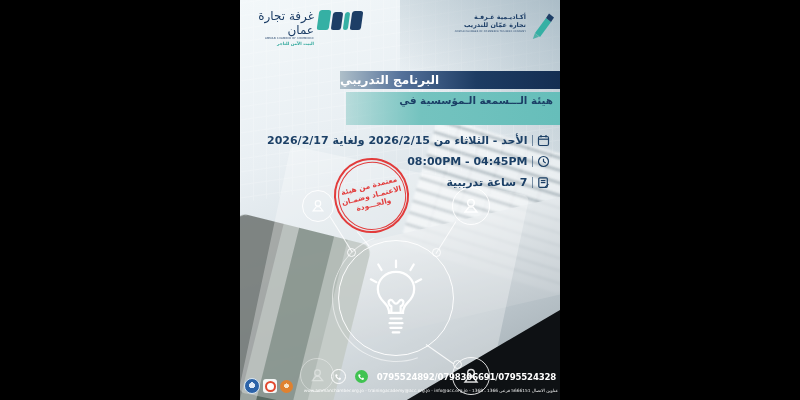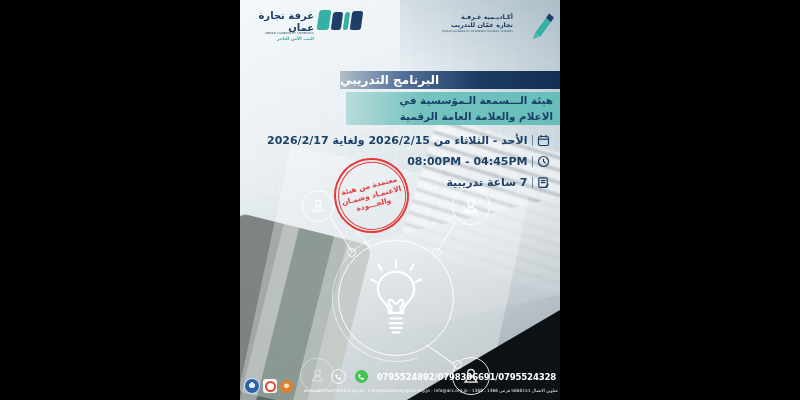--- a/index.html
+++ b/index.html
@@ -26,31 +26,31 @@
     opacity:.92;border-radius:10px;filter:blur(.4px);
     background:linear-gradient(90deg,#767c7a 0 34%,#98a19c 34% 46%,#52645a 46% 72%,#8e9b93 72% 82%,#abb5af 82%);}
   .sheet{position:absolute;left:22px;top:168px;width:244px;height:252px;transform:rotate(12deg);
     background:rgba(255,255,255,.30);border-radius:6px;}
   .screen{position:absolute;inset:0;background:linear-gradient(115deg,#2c3136 35%,#0e1114 75%);
     clip-path:polygon(50% 101%,101% 77%,101% 101%);}
 
   
   .logo-chamber{position:absolute;left:12px;top:10px;display:flex;gap:4px;align-items:flex-start;}
   .lc-text{width:62px;text-align:right;line-height:1.15;}
-  .lc-title{color:#1d3e66;font-size:10px;font-weight:bold;}
+  .lc-title{color:#1d3e66;font-size:12px;font-weight:normal;}
   .lc-en{color:#1d3e66;font-size:2.6px;letter-spacing:.2px;}
   .lc-tag{color:#2fa89b;font-size:4.2px;font-weight:bold;margin-top:1px;}
   .lc-mark{display:flex;gap:2px;align-items:flex-end;height:20px;}
   .lc-b{height:18px;border-radius:2.5px;transform:skewX(-8deg);}
   .b1{width:12px;background:#35b0a4;height:20px;}
   .b2{width:10px;background:#1d3e66;}
   .b3{width:5px;background:#35b0a4;}
   .b4{width:11px;background:#1d3e66;height:19px;}
 
-  .logo-academy{position:absolute;right:5px;top:9px;display:flex;gap:16px;align-items:center;}
+  .logo-academy{position:absolute;right:5px;top:9px;display:flex;gap:3px;align-items:center;}
   .la-text{text-align:right;line-height:1.2;}
   .la-line{color:#1d3e66;font-size:6.4px;font-weight:bold;}
   .la-en{color:#1d3e66;font-size:2.3px;letter-spacing:.2px;margin-top:1px;}
   .la-pencil{width:26px;height:30px;}
 
   
   .bar-program{position:absolute;left:100px;right:0;top:71px;height:18px;box-sizing:border-box;
     background:linear-gradient(90deg,#aebfc9 0%,#54719a 28%,#1d3c63 62%,#142e52 100%);
     color:#fff;font-size:12px;font-weight:bold;display:flex;align-items:center;
     justify-content:flex-end;padding-right:16px;}
@@ -209,21 +209,20 @@
         <path d="M17 9 l3-4.5 5 4-3 4.5 z" fill="#1d3e66"></path>
         <path d="M6 24 l-2.2 6 6.2-2.2 z" fill="#2fa89b" opacity=".75"></path>
       </svg>
     </div>
 
     <div class="bar-program" dir="rtl">
       <span>البرنامج التدريبي</span>
     </div>
     <div class="bar-title" dir="rtl">
       <div>هيئة الـــسمعة الـمؤسسية في</div>
-      <div>الاعلام والعلامة العامة الرقمية</div>
     </div>
 
     <div class="details">
       <div class="detail-row">
         <span class="dicon">
           <svg width="13" height="13" viewBox="0 0 13 13" fill="none" stroke="#1c4066" stroke-width="1.2">
             <rect x="1.5" y="2.5" width="10" height="9" rx="1.5"></rect>
               <line x1="1.5" y1="5.2" x2="11.5" y2="5.2"></line>
             <line x1="4" y1="1" x2="4" y2="3.4"></line>
               <line x1="9" y1="1" x2="9" y2="3.4"></line>

